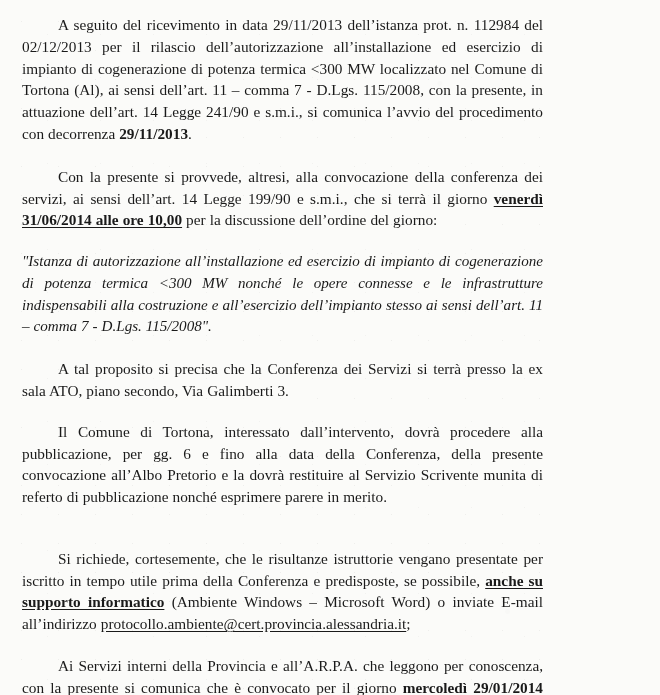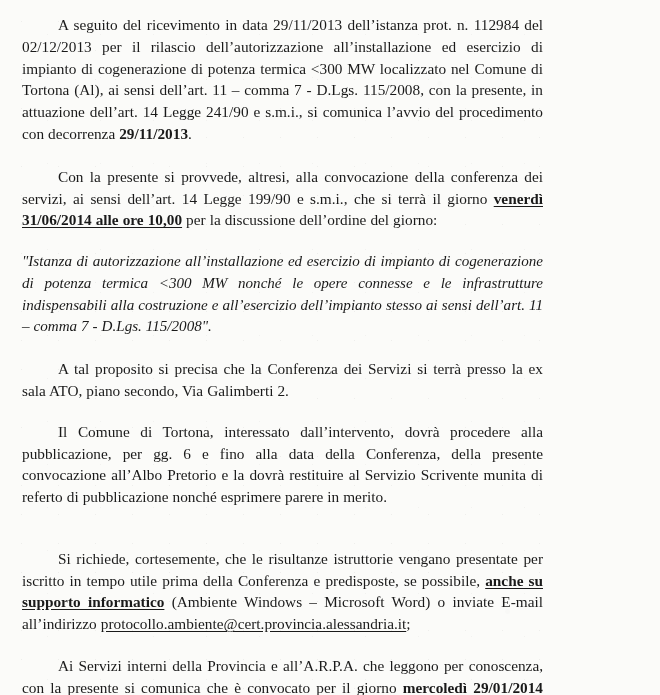--- a/index.html
+++ b/index.html
@@ -90,21 +90,21 @@
   <div class="gap-a"></div>
 
   <p class="indent"><span>Con la presente si provvede, altresi, alla convocazione della conferenza dei servizi, ai sensi dell’art. 14 Legge 199/90 e s.m.i., che si terrà il giorno </span><span class="bu">venerdì 31/06/2014 alle ore 10,00</span><span> per la discussione dell’ordine del giorno:</span></p>
 
   <div class="gap-b"></div>
 
   <p class="quote">"Istanza di autorizzazione all’installazione ed esercizio di impianto di cogenerazione di potenza termica &lt;300 MW nonché le opere connesse e le infrastrutture indispensabili alla costruzione e all’esercizio dell’impianto stesso ai sensi dell’art. 11 – comma 7 - D.Lgs. 115/2008".</p>
 
   <div class="gap-c"></div>
 
-  <p class="indent">A tal proposito si precisa che la Conferenza dei Servizi si terrà presso la ex sala ATO, piano secondo, Via Galimberti 2.</p>
+  <p class="indent">A tal proposito si precisa che la Conferenza dei Servizi si terrà presso la ex sala ATO, piano secondo, Via Galimberti 3.</p>
 
   <div class="gap-d"></div>
 
   <p class="indent">Il Comune di Tortona, interessato dall’intervento, dovrà procedere alla pubblicazione, per gg. 6 e fino alla data della Conferenza, della presente convocazione all’Albo Pretorio e la dovrà restituire al Servizio Scrivente munita di referto di pubblicazione nonché esprimere parere in merito.</p>
 
   <div class="gap-e"></div>
 
 
   <div class="gap-f"></div>
 

